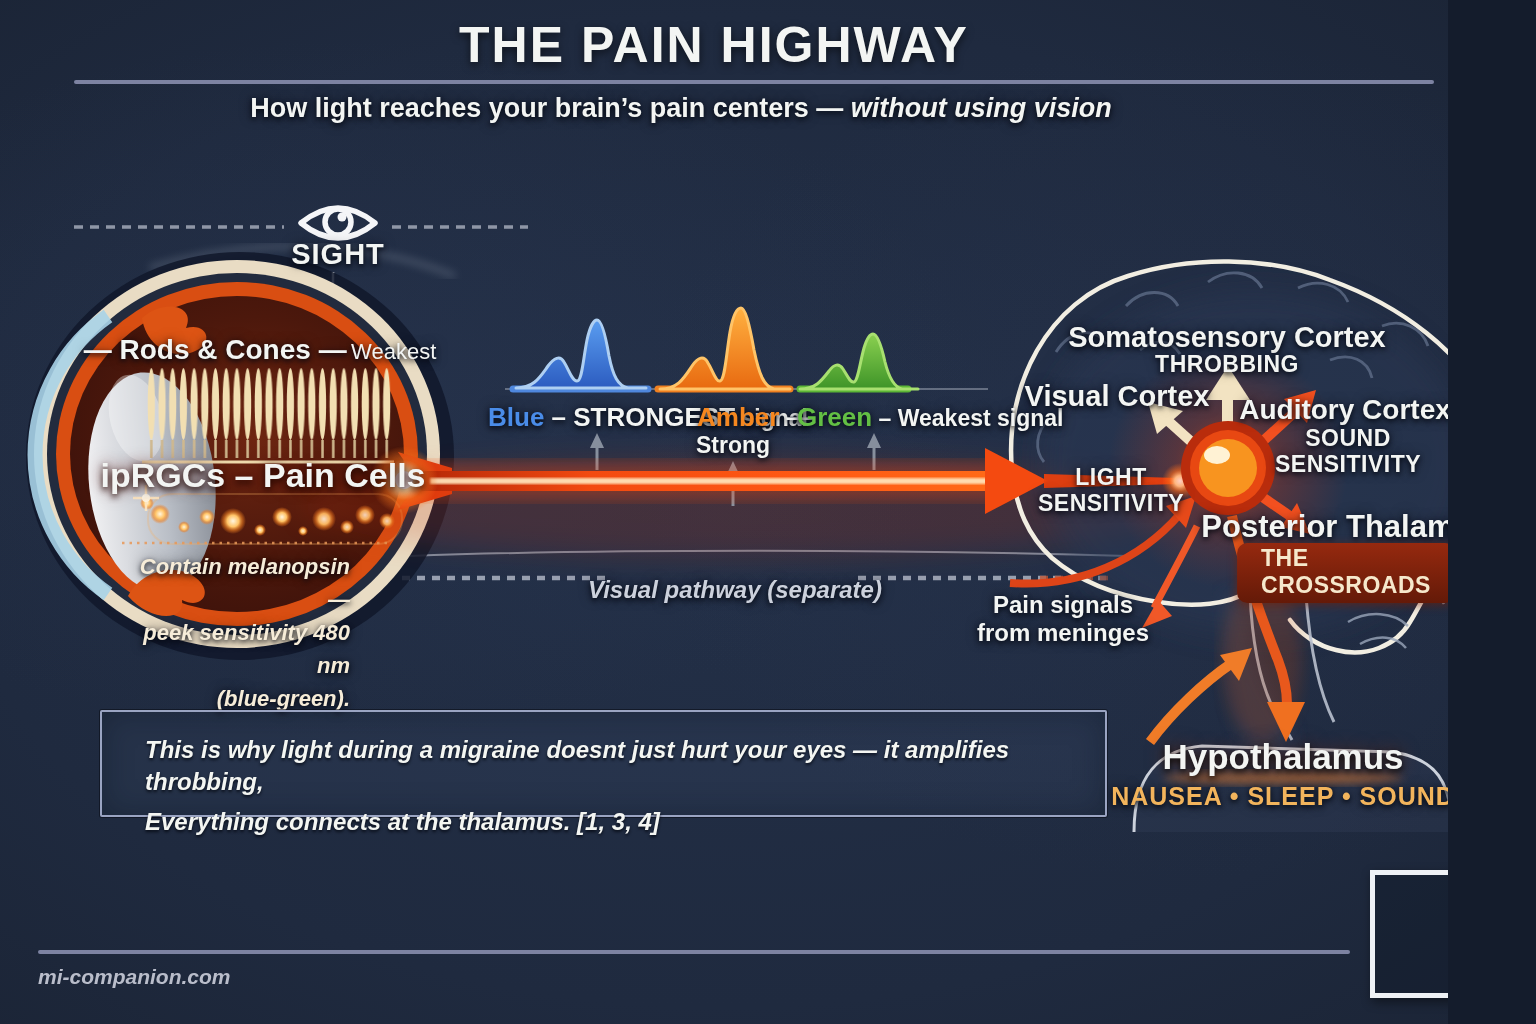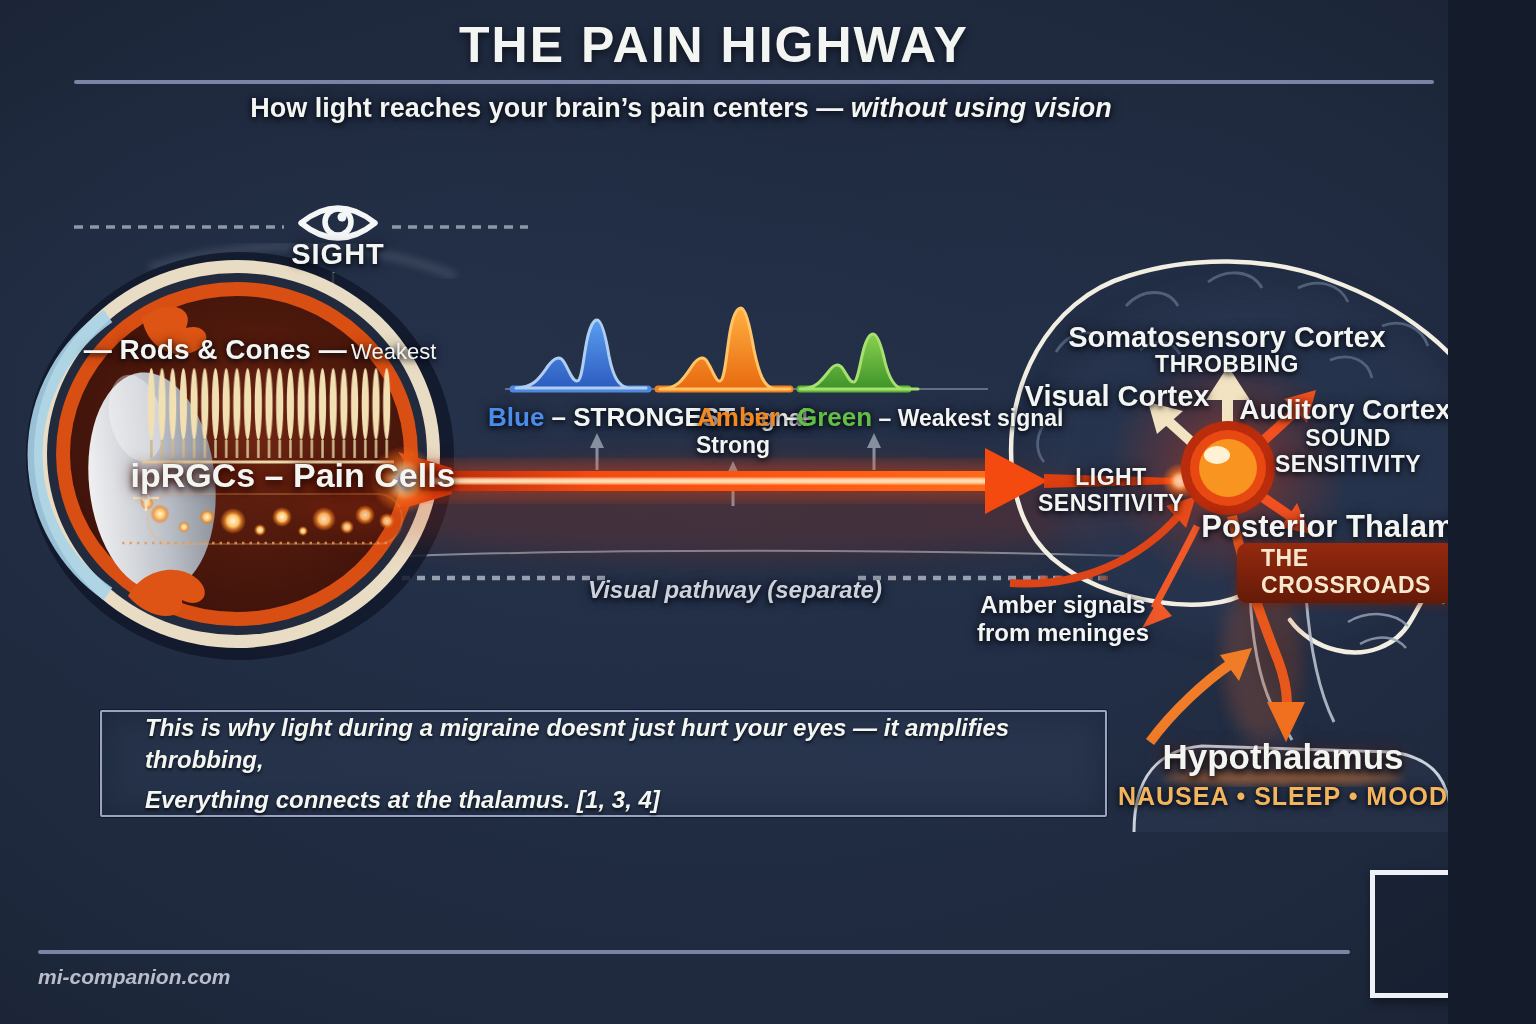--- a/index.html
+++ b/index.html
@@ -21,21 +21,21 @@
          text-shadow:0 3px 8px rgba(0,0,0,.6);}
   .divider{left:74px;top:80px;width:1360px;height:4px;background:var(--line-gray,#7d83a2);border-radius:2px;}
   .subtitle{left:681px;top:93px;font-size:27px;font-weight:600;white-space:nowrap;}
   .subtitle .em{font-style:italic;}
 
   .sight-label{left:338px;top:238px;font-size:29px;font-weight:800;letter-spacing:1px;}
   .rods-label{left:260px;top:334px;white-space:nowrap;font-weight:600;}
   .rods-label .main{font-size:28px;}
   .rods-label .sub{font-size:22px;font-weight:400;}
   .iprgcs-label{left:263px;top:456px;font-size:34px;font-weight:800;white-space:nowrap;
-      text-shadow:0 3px 6px rgba(30,5,0,.95),0 0 16px rgba(80,10,0,.8);margin-left:30px;}
+      text-shadow:0 3px 6px rgba(30,5,0,.95),0 0 16px rgba(80,10,0,.8);}
   .melanopsin{left:118px;top:550px;width:232px;text-align:right;font-style:italic;font-weight:700;
       font-size:22px;line-height:33px;color:#f6ecd8;}
 
   .spec{top:402px;font-size:26px;font-weight:700;white-space:nowrap;}
   .spec .name-blue{color:var(--accent-blue,#4a8ce8);}
   .spec .name-amber{color:var(--accent-amber,#f5871f);}
   .spec .name-green{color:var(--accent-green,#63bf44);}
   .spec .strong{font-weight:800;}
   .spec .rest{font-weight:600;font-size:23px;}
   .spec-amber-sub{left:733px;top:432px;font-size:23px;font-weight:600;}
@@ -58,21 +58,21 @@
   .lbl-meninges{left:1063px;top:591px;font-size:24px;font-weight:600;text-align:center;line-height:28px;}
   .lbl-hypo{left:1283px;top:737px;font-size:35px;font-weight:700;white-space:nowrap;
       text-shadow:0 3px 6px rgba(10,5,0,.9),0 0 18px rgba(120,40,0,.6);}
   .sub-hypo{left:1283px;top:782px;font-size:25px;font-weight:800;letter-spacing:1px;white-space:nowrap;
       color:var(--amber-text,#f2b45c);}
 
   .footnote{left:100px;top:710px;width:1003px;height:103px;border:2.5px solid #9aa4c2;border-radius:2px;
       background:rgba(130,150,200,.07);box-shadow:0 0 0 1px rgba(10,14,24,.6),inset 0 0 30px rgba(10,16,30,.35);}
   .footnote p{margin:0;padding:0 0 0 43px;font-style:italic;font-size:24px;font-weight:600;
       color:#f4f6f2;text-shadow:0 2px 3px rgba(4,8,16,.8);}
-  .footnote .l1{line-height:32px;}
+  .footnote .l1{padding-top:22px;line-height:32px;}
   .footnote .l2{padding-top:8px;line-height:32px;}
 
   .footer-line{left:38px;top:950px;width:1312px;height:3.5px;background:var(--line-gray,#7d83a2);border-radius:2px;}
   .site{left:38px;top:965px;font-size:21px;font-weight:700;font-style:italic;color:#b9bdca;}
   .qr{left:1370px;top:870px;width:118px;height:118px;border:5px solid #eef1f5;
       background:rgba(14,22,38,.35);box-shadow:2px 4px 10px rgba(0,0,0,.45);}
 </style>
 </head>
 <body>
 
@@ -299,42 +299,45 @@
 </svg>
 
   <div class="abs cx title sh">THE PAIN HIGHWAY</div>
   <div class="abs divider"></div>
   <div class="abs cx subtitle sh"><span>How light reaches your brain’s pain centers — </span><span class="em">without using vision</span></div>
 
   <div class="abs cx sight-label sh">SIGHT</div>
 
   <div class="abs cx rods-label sh"><span class="main">— Rods &amp; Cones —</span> <span class="sub">Weakest</span></div>
   <div class="abs cx iprgcs-label">ipRGCs – Pain Cells</div>
+  <div class="abs melanopsin ml sh">Contain melanopsin —
+peek sensitivity 480 nm
+(blue-green).</div>
 
   <div class="abs spec sh" style="left:488px;"><span class="name-blue">Blue</span><span> – </span><span class="strong">STRONGEST</span><span class="rest"> signal</span></div>
   <div class="abs spec sh" style="left:697px;"><span class="name-amber">Amber</span><span> —</span></div>
   <div class="abs cx spec-amber-sub sh">Strong</div>
   <div class="abs spec sh" style="left:797px;"><span class="name-green">Green</span><span class="rest"> – Weakest signal</span></div>
 
   <div class="abs cx pathway-label sh">Visual pathway (separate)</div>
 
   <div class="abs cx b-title sh lbl-somato">Somatosensory Cortex</div>
   <div class="abs cx b-sub sh sub-somato">THROBBING</div>
   <div class="abs cx b-title sh lbl-visual">Visual Cortex</div>
   <div class="abs cx b-sub sh ml sub-visual">LIGHT
 SENSITIVITY</div>
   <div class="abs cx b-title sh lbl-auditory">Auditory Cortex</div>
   <div class="abs cx b-sub sh ml sub-auditory">SOUND
 SENSITIVITY</div>
   <div class="abs cx b-title sh lbl-thalamus">Posterior Thalamus</div>
   <div class="abs cx banner"><span class="pill">THE CROSSROADS</span></div>
-  <div class="abs cx lbl-meninges sh ml">Amber signals
+  <div class="abs cx lbl-meninges sh ml">Pain signals
 from meninges</div>
   <div class="abs cx lbl-hypo">Hypothalamus</div>
-  <div class="abs cx sub-hypo sh">NAUSEA • SLEEP • MOOD</div>
+  <div class="abs cx sub-hypo sh">NAUSEA • SLEEP • SOUND</div>
 
   <div class="abs footnote">
     <p class="l1">This is why light during a migraine doesnt just hurt your eyes — it amplifies throbbing,</p>
     <p class="l2">Everything connects at the thalamus. [1, 3, 4]</p>
   </div>
 
   <div class="abs footer-line"></div>
   <div class="abs site">mi-companion.com</div>
   <div class="abs qr"></div>
 </div>

